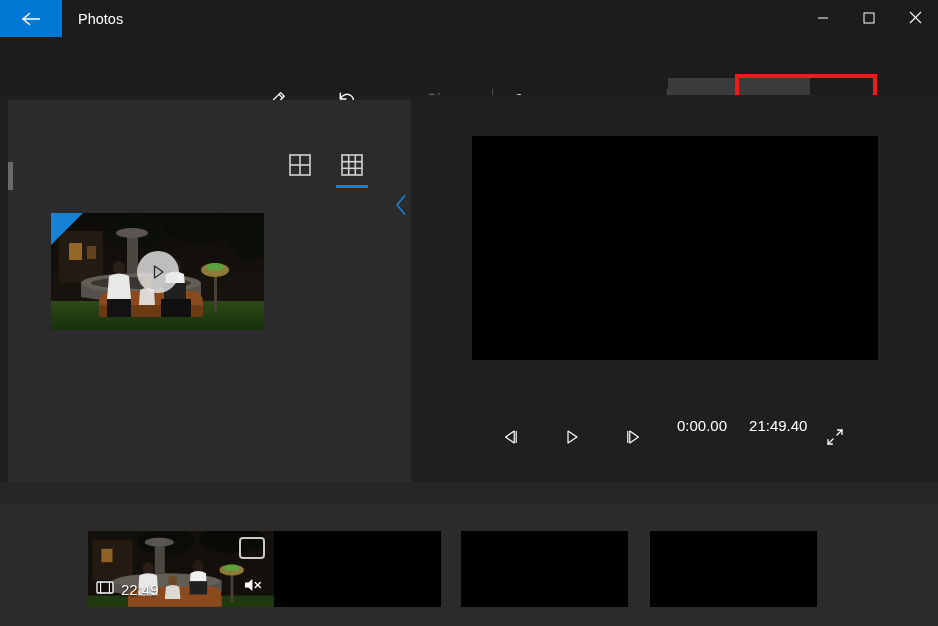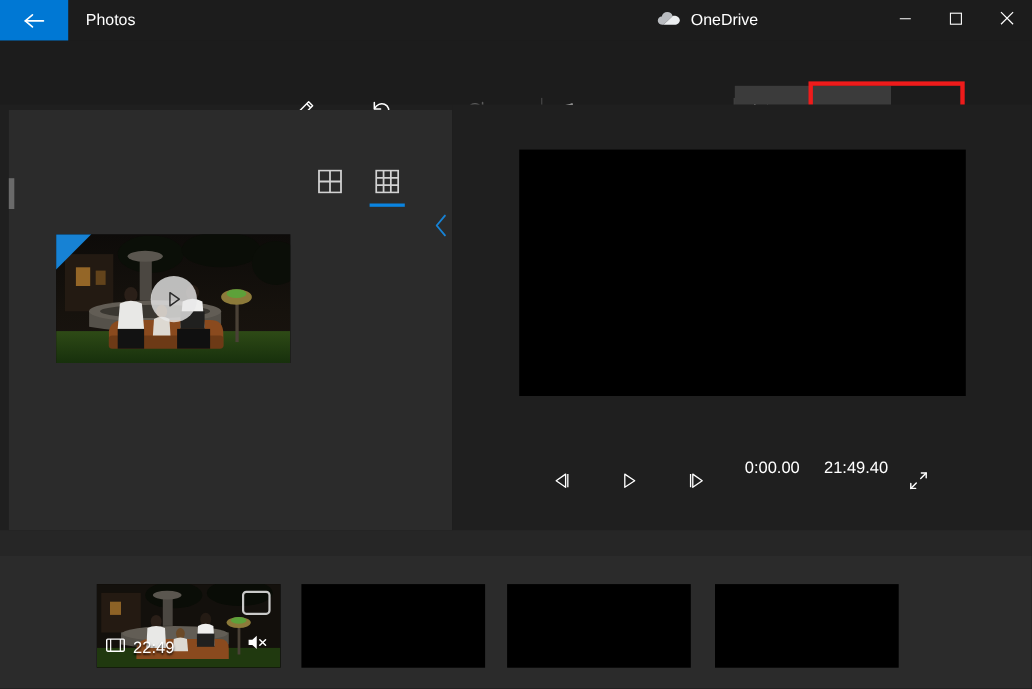--- a/index.html
+++ b/index.html
@@ -170,21 +170,21 @@
   
   .storyboard-sep {
     position: absolute; left: 0; top: 482px; width: 938px; height: 23px;
     background: #262626;
   }
   .storyboard {
     position: absolute; left: 0; top: 505px; width: 938px; height: 121px;
     background: #2b2b2b;
   }
   .clip {
-    position: absolute; top: 26px; width: 167px; height: 76px;
+    position: absolute; top: 26px; width: 186px; height: 76px;
     background: #000000; overflow: hidden;
   }
   .clip.selected { cursor: pointer; }
   .clip-img { position: absolute; inset: 0; }
   .clip-checkbox {
     position: absolute; right: 9px; top: 6px; width: 26px; height: 22px;
     border: 2px solid rgba(235,235,235,0.85); border-radius: 4px;
     cursor: pointer;
   }
   .clip-duration {
@@ -210,31 +210,20 @@
       <span>
         <svg width="22" height="18" viewBox="0 0 22 18">
           <path d="M9.5 3.5 L3 9 L9.5 14.5" fill="none" stroke="#ffffff" stroke-width="1.5" stroke-linecap="round" stroke-linejoin="round"></path>
           <line x1="3" y1="9" x2="19.5" y2="9" stroke="#ffffff" stroke-width="1.5" stroke-linecap="round"></line>
         </svg>
       </span>
     </div>
 
     <div class="app-title">Photos</div>
 
-    <div class="onedrive">
-      <span>
-        <svg width="22" height="15" viewBox="0 0 22 15">
-          <path d="M6.2 13.6 C3.0 13.6 1.0 11.9 1.0 9.6 C1.0 7.6 2.6 6.1 4.6 6.0
-                   C5.0 3.6 7.1 1.9 9.6 1.9 C12.0 1.9 13.9 3.4 14.5 5.5 L6.2 13.6 Z" fill="#b9bcc0"></path>
-          <path d="M14.5 5.5 C14.9 5.4 15.3 5.35 15.7 5.35 C18.6 5.35 21 7.2 21 9.5
-                   C21 11.8 18.9 13.6 16.1 13.6 L6.2 13.6 L14.5 5.5 Z" fill="#eceef0"></path>
-        </svg>
-      </span>
-      <span class="onedrive-label">OneDrive</span>
-    </div>
 
     <div class="wincontrols">
       <div class="wc">
         <span>
           <svg width="12" height="12" viewBox="0 0 12 12">
             <line x1="1" y1="6" x2="11" y2="6" stroke="#ffffff" stroke-width="1"></line>
           </svg>
         </span>
       </div>
       <div class="wc">

